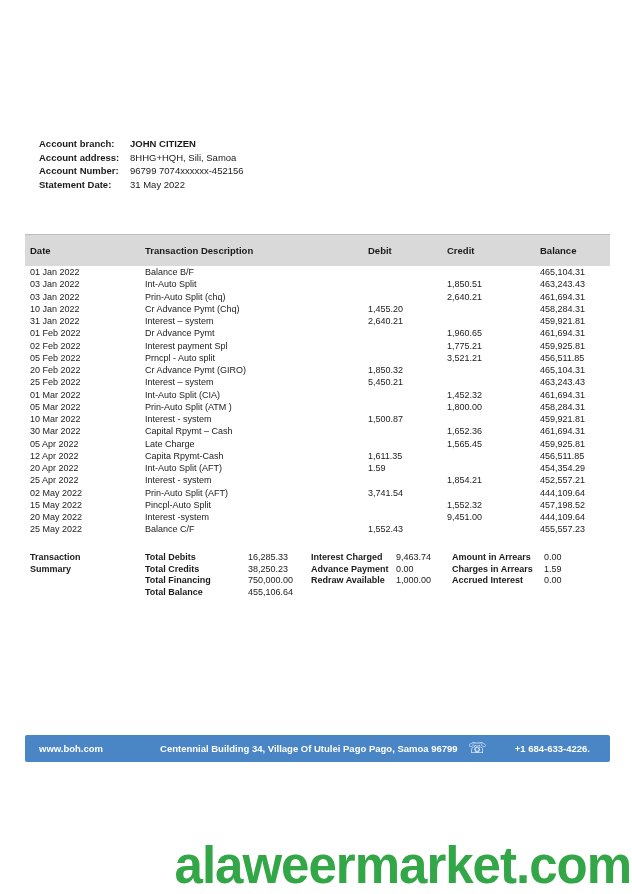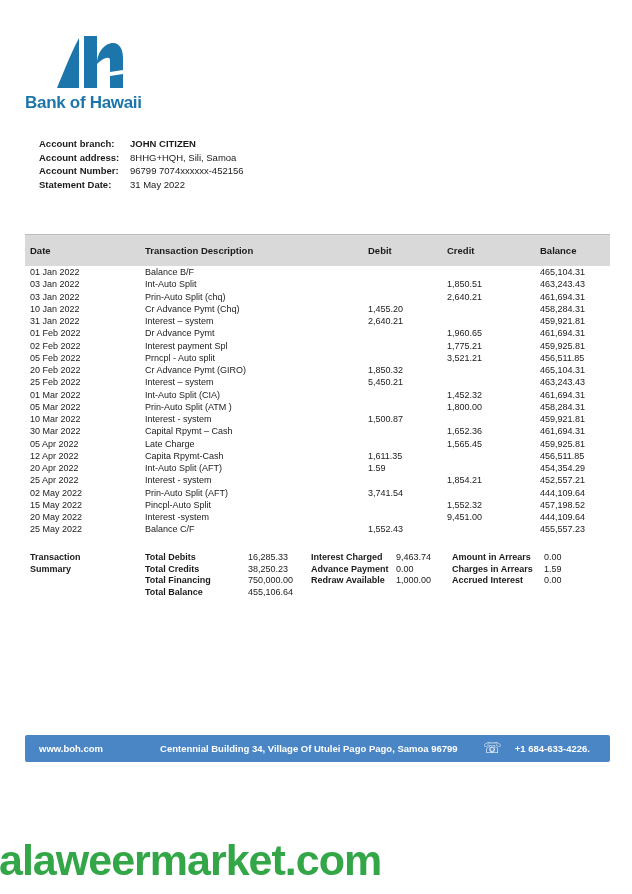--- a/index.html
+++ b/index.html
@@ -52,45 +52,34 @@
     background:#4a86c5; color:#ffffff; display:flex; align-items:center;
     font-size:9.5px; font-weight:700; border-radius:2px;
   }
   .f-website { margin-left:14px; }
   .f-address { margin-left:57px; }
   .f-spacer { flex:1; }
   .phone-icon {
     font-family:"DejaVu Sans", sans-serif; font-size:15px; font-weight:400;
     line-height:1;
   }
-  .f-phone { margin-left:13px; margin-right:20px; }
+  .f-phone { margin-left:28px; margin-right:20px; }
 
   
   .watermark {
-    position:absolute; right:1px; top:836px; width:632px; 
-    font-size:43px; font-weight:700; letter-spacing:-1px; color:#33a747;
+    position:absolute; right:1px; top:836px; width:632px; text-align:right;
+    font-size:51px; font-weight:700; letter-spacing:-1px; color:#33a747;
     white-space:nowrap;
   }
 </style>
 </head>
 <body>
 
 <div class="page">
 
-  <div class="brand">
-    <svg class="logo-svg" width="70" height="54" viewBox="0 0 70 54">
-      <g fill="#1c76ab">
-        <path d="M24,2 L24,52 L2,52 C9,35 16,17 24,2 Z"></path>
-        <rect x="29" y="0" width="13" height="52"></rect>
-        <path d="M42,28 C42,16 50,7 58,7 C65,7 68,14 68,22 L68,34 L55,36 L55,24 C55,20 49,21 42,28 Z"></path>
-        <path d="M55,40 L68,38 L68,52 L55,52 Z"></path>
-      </g>
-    </svg>
-    <div class="brand-name" style="color: rgb(28, 118, 171);">Bank of Hawaii</div>
-  </div>
 
   <div class="account">
     <span class="alabel">Account branch:</span>
     <span class="avalue bold">JOHN CITIZEN</span>
     <span class="alabel">Account address:</span>
     <span class="avalue">8HHG+HQH, Sili, Samoa</span>
     <span class="alabel">Account Number:</span>
     <span class="avalue">96799 7074xxxxxx-452156</span>
     <span class="alabel">Statement Date:</span>
     <span class="avalue">31 May 2022</span>

